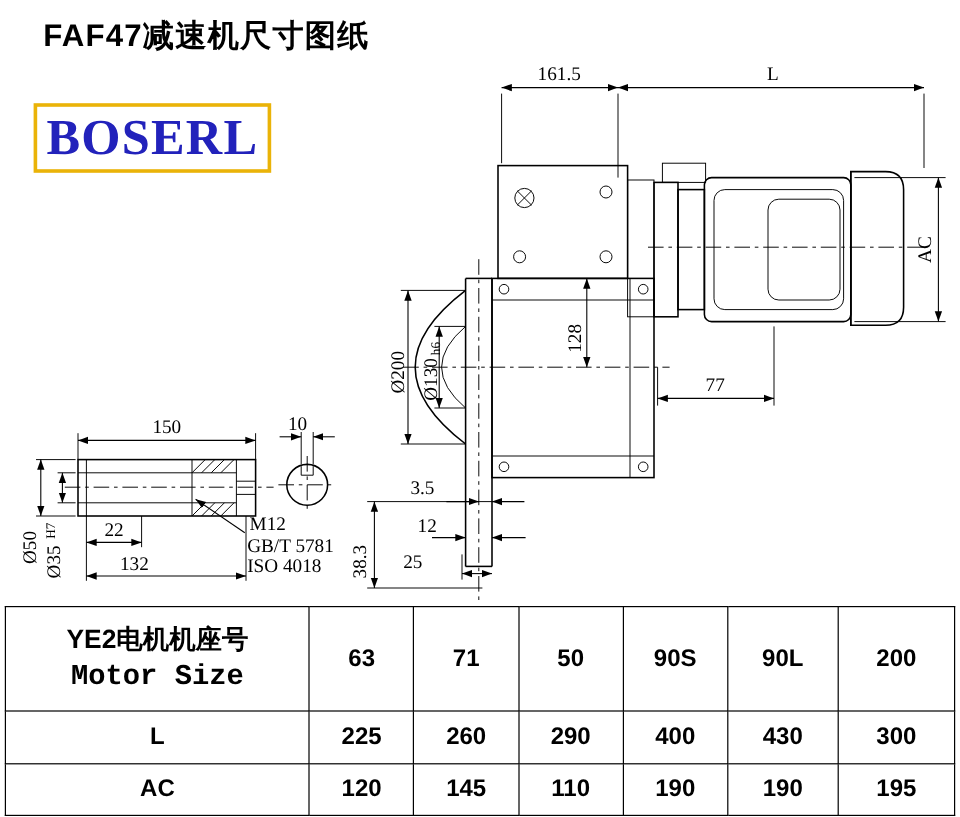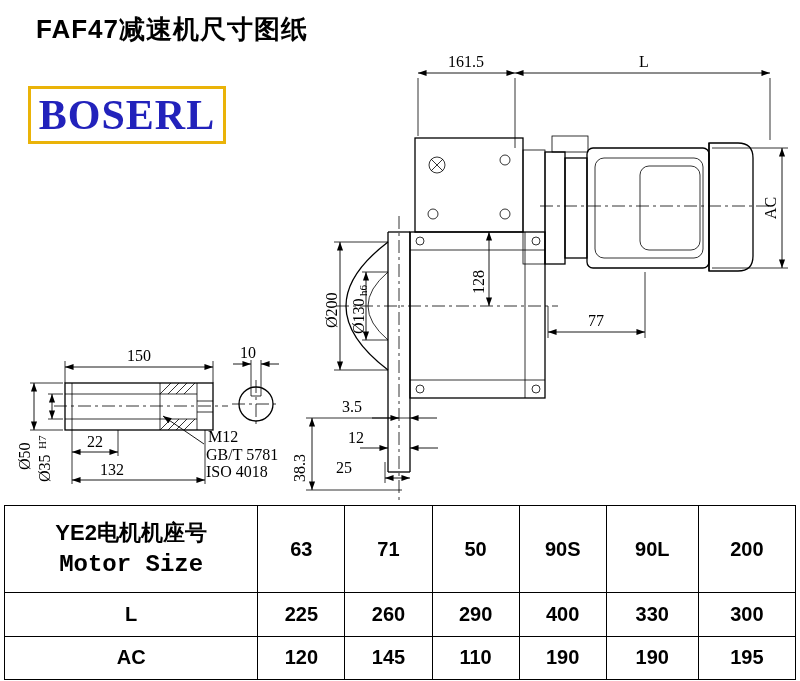--- a/index.html
+++ b/index.html
@@ -277,21 +277,21 @@
       <td>90S</td>
       <td>90L</td>
       <td>200</td>
     </tr>
     <tr style="height:35px">
       <td>L</td>
       <td>225</td>
       <td>260</td>
       <td>290</td>
       <td>400</td>
-      <td>330</td>
+      <td>430</td>
       <td>300</td>
     </tr>
     <tr style="height:35px">
       <td>AC</td>
       <td>120</td>
       <td>145</td>
       <td>110</td>
       <td>190</td>
       <td>190</td>
       <td>195</td>

